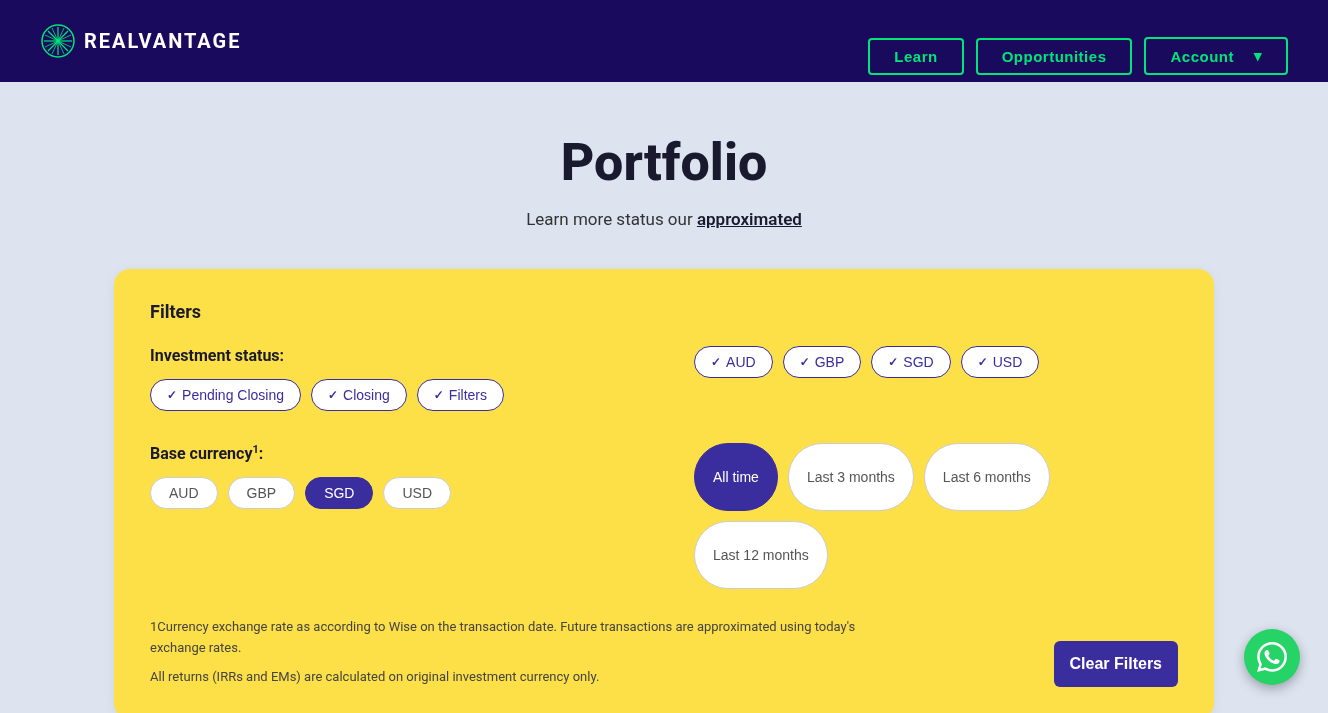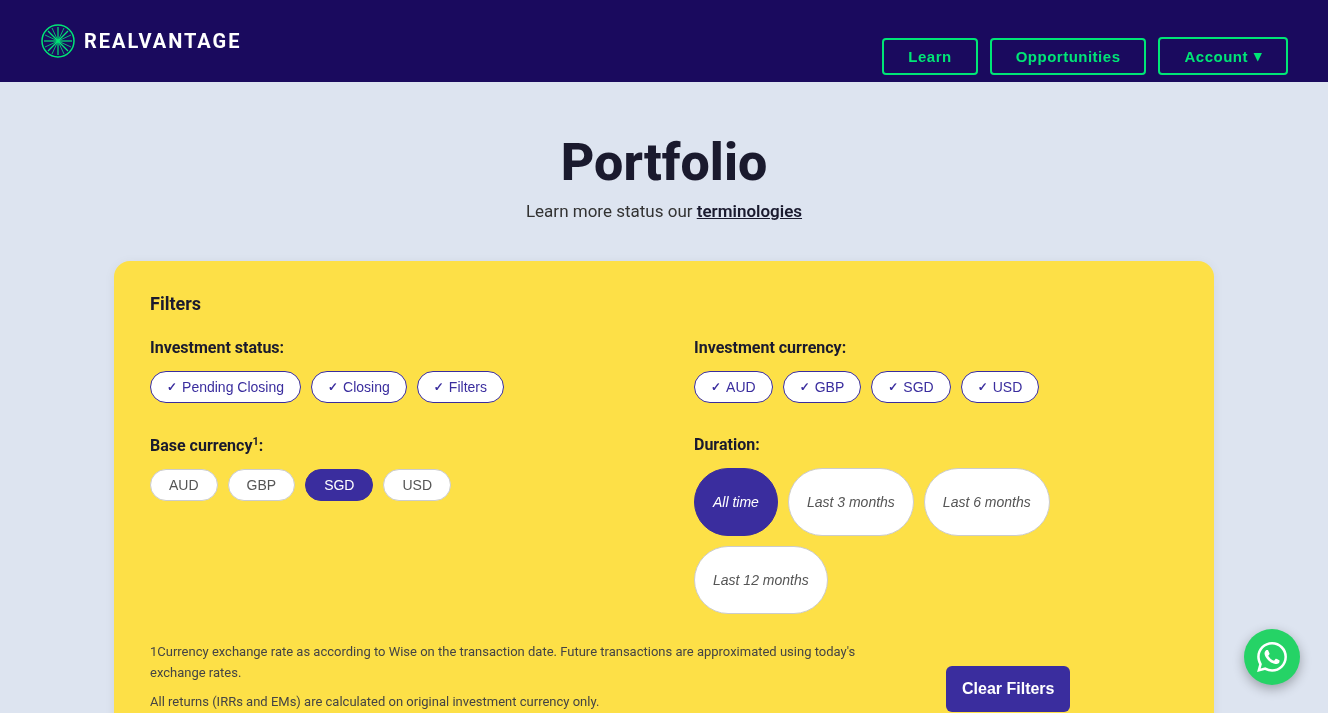--- a/index.html
+++ b/index.html
@@ -46,34 +46,34 @@
       padding: 8px 24px;
       font-size: 15px;
       font-weight: 600;
       border-radius: 4px;
       cursor: pointer;
       letter-spacing: 0.5px;
     }
     .nav-account-btn {
       display: flex;
       align-items: center;
-      gap: 6px;
+      gap: 20px;
       margin-top: 30px;
     }
 
     
     .main-content {
       padding: 50px 40px 40px;
     }
     .page-title {
       text-align: center;
       font-size: 52px;
       font-weight: 800;
       color: #1a1a2e;
-      margin-bottom: 8px;
+      margin-bottom: 16px;
     }
     .page-subtitle {
       text-align: center;
       font-size: 17px;
       color: #333;
       margin-bottom: 40px;
     }
     .page-subtitle a {
       color: #1a1a2e;
       font-weight: 600;
@@ -159,32 +159,32 @@
     
     .pill-duration {
       border: 1.5px solid #ccc;
       border-radius: 50px;
       padding: 25px 18px;
       font-size: 14px;
       font-weight: 500;
       color: #555;
       background: white;
       cursor: pointer;
-      font-style: italic;
     }
     .pill-duration.selected {
       background: #3a2d9e;
       color: white;
       border-color: #3a2d9e;
     }
 
     
     .footnote-area {
       display: flex;
       align-items: flex-end;
+      justify-content: space-between;
       gap: 36px;
     }
     .footnotes {
       font-size: 13px;
       color: #444;
       line-height: 1.6;
       max-width: 760px;
     }
     .footnotes p { margin-bottom: 8px; }
     .footnotes p:last-child { margin-bottom: 0; }
@@ -243,21 +243,21 @@
     <button class="nav-btn nav-account-btn">
       <span>Account</span>
       <span>▾</span>
     </button>
   </div>
 </nav>
 
 <div class="main-content">
   <h1 class="page-title">Portfolio</h1>
   <p class="page-subtitle">
-    <span>Learn more status our </span><a href="#">terminologies</a>
+    <span>Learn more status our </span><a href="#">approximated</a>
   </p>
 
   <div class="filter-card">
     <div class="filter-title">Filters</div>
 
     <div class="filter-grid">
 
       <div>
         <div class="filter-section-label">Investment status:</div>
         <div class="pill-group">
@@ -270,21 +270,20 @@
             <span>Closing</span>
           </button>
           <button class="pill">
             <span class="check">✓</span>
             <span>Filters</span>
           </button>
         </div>
       </div>
 
       <div>
-        <div class="filter-section-label">Investment currency:</div>
         <div class="pill-group">
           <button class="pill">
             <span class="check">✓</span>
             <span>AUD</span>
           </button>
           <button class="pill">
             <span class="check">✓</span>
             <span>GBP</span>
           </button>
           <button class="pill">
@@ -304,21 +303,20 @@
         </div>
         <div class="pill-group">
           <button class="pill-plain">AUD</button>
           <button class="pill-plain">GBP</button>
           <button class="pill-plain selected">SGD</button>
           <button class="pill-plain">USD</button>
         </div>
       </div>
 
       <div>
-        <div class="filter-section-label">Duration:</div>
         <div class="pill-group">
           <button class="pill-duration selected">All time</button>
           <button class="pill-duration">Last 3 months</button>
           <button class="pill-duration">Last 6 months</button>
           <button class="pill-duration">Last 12 months</button>
         </div>
       </div>
     </div>
 
     <div class="footnote-area">

